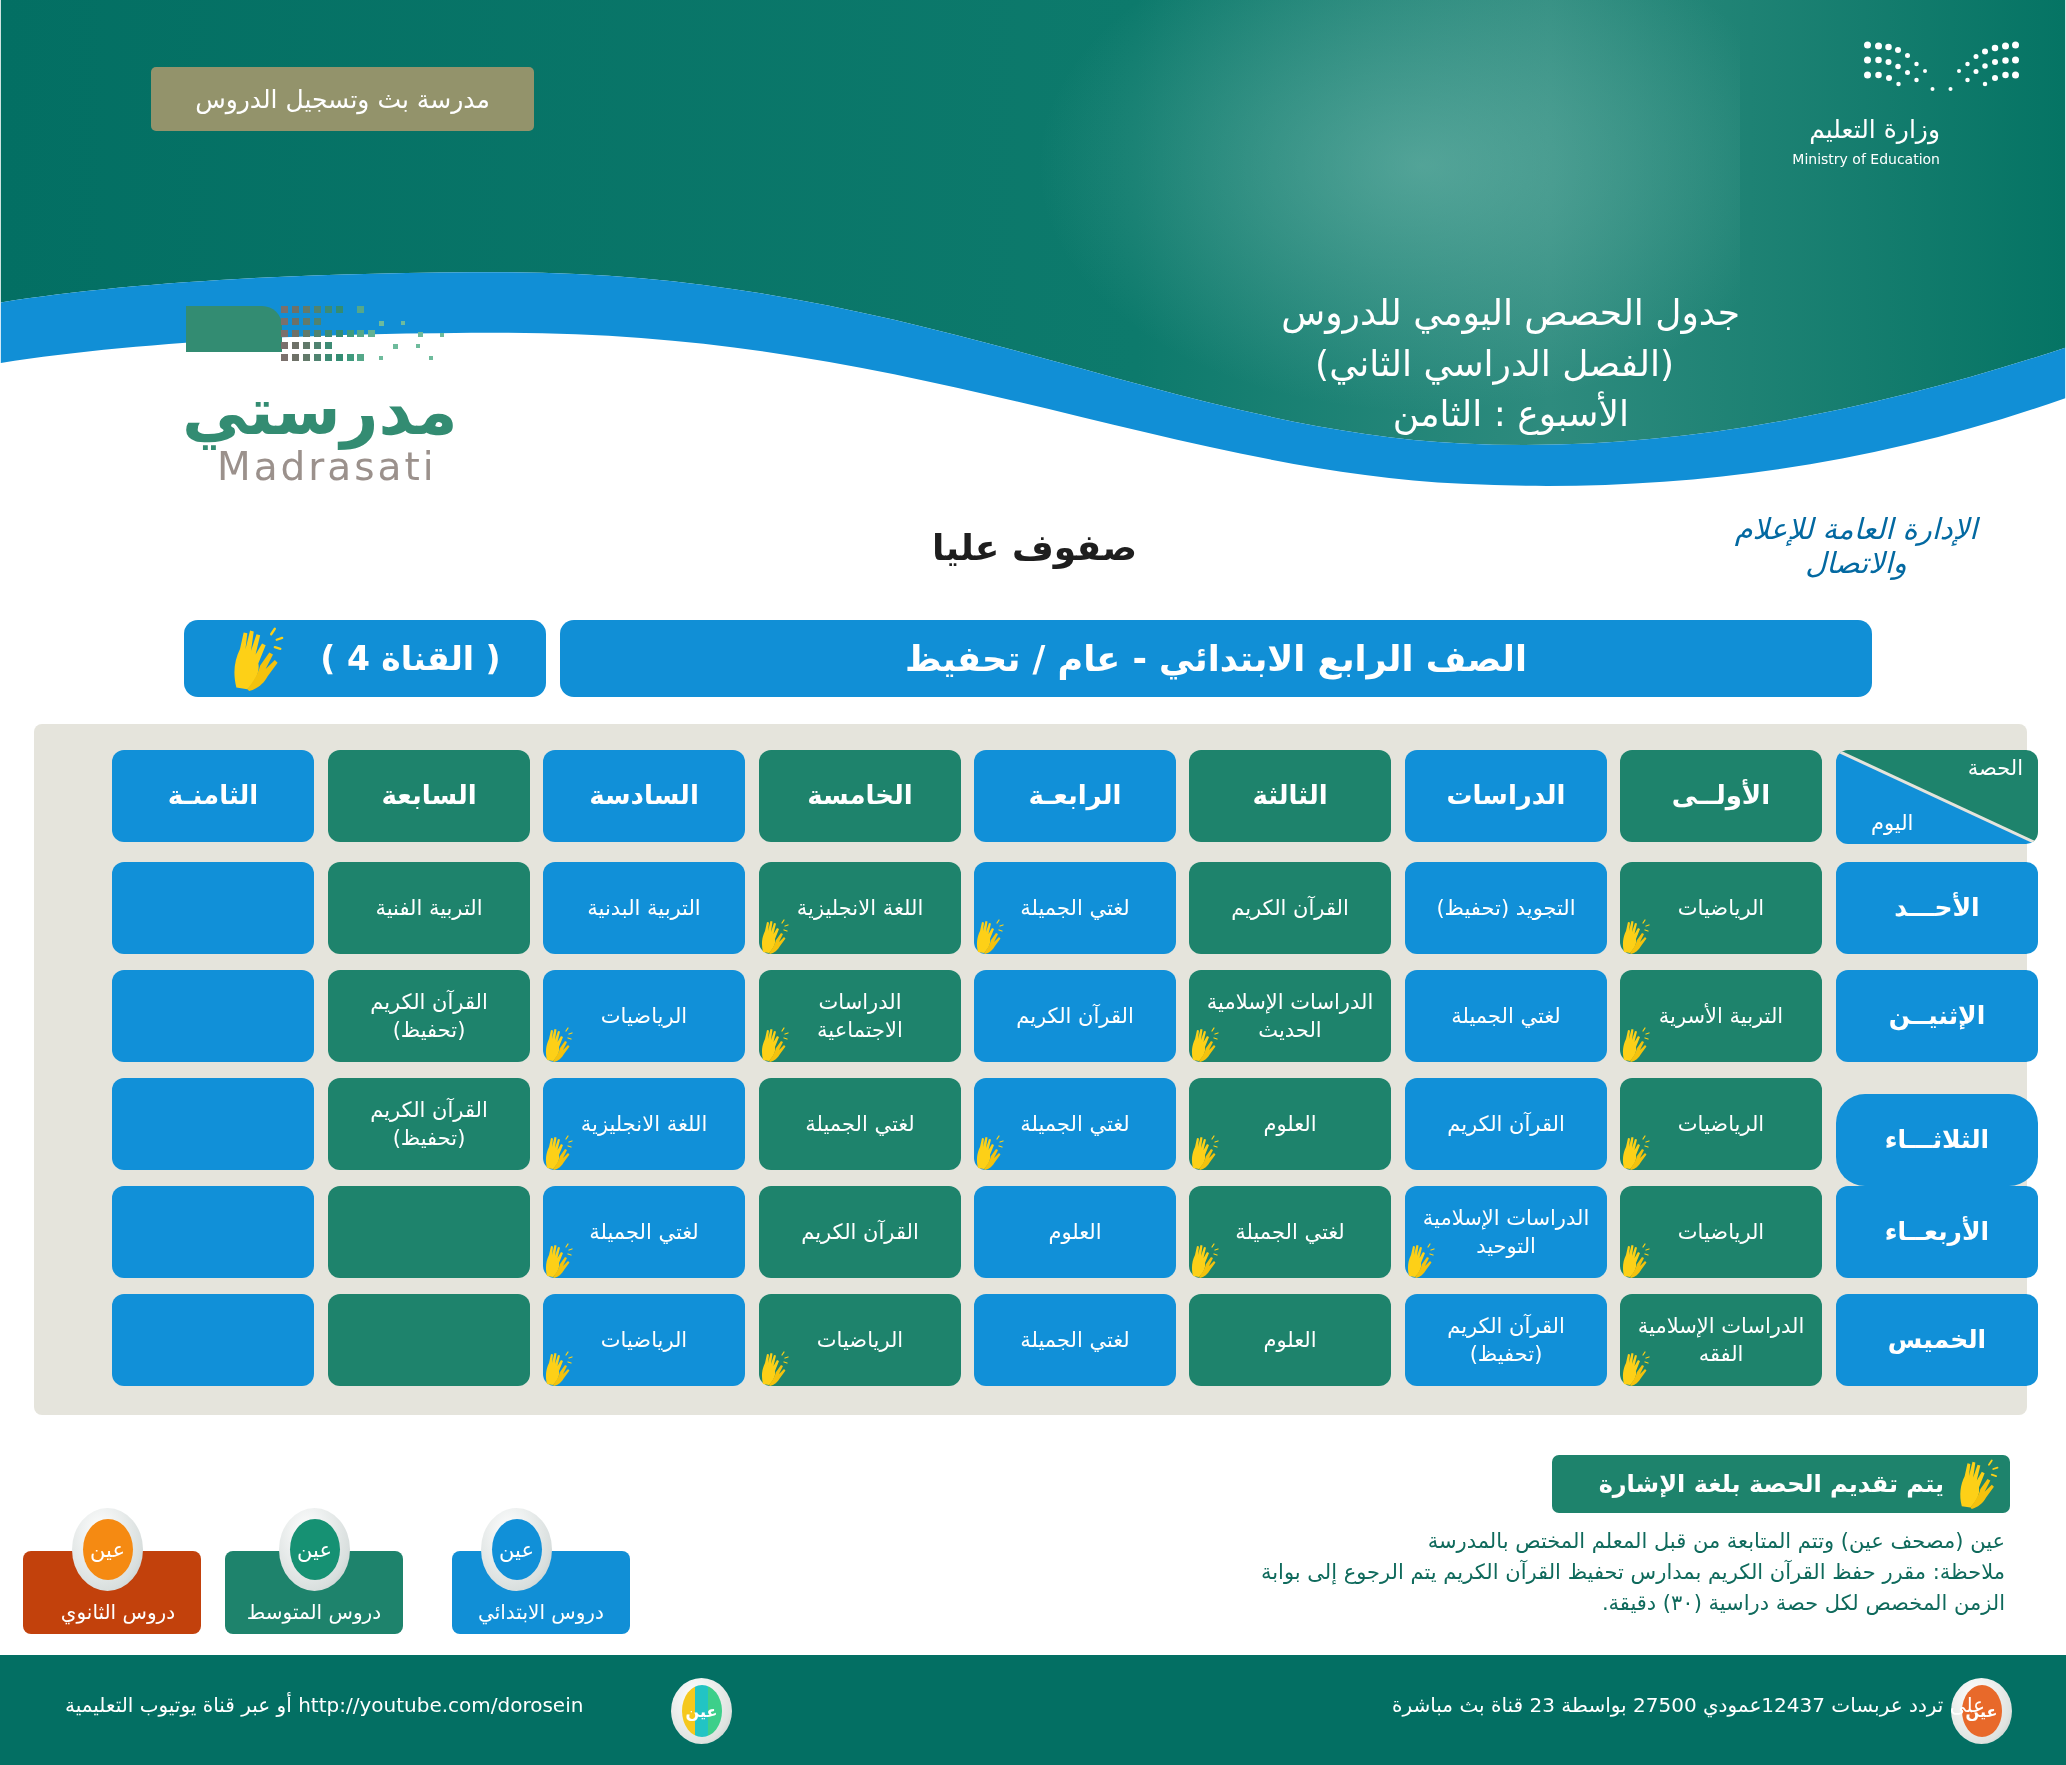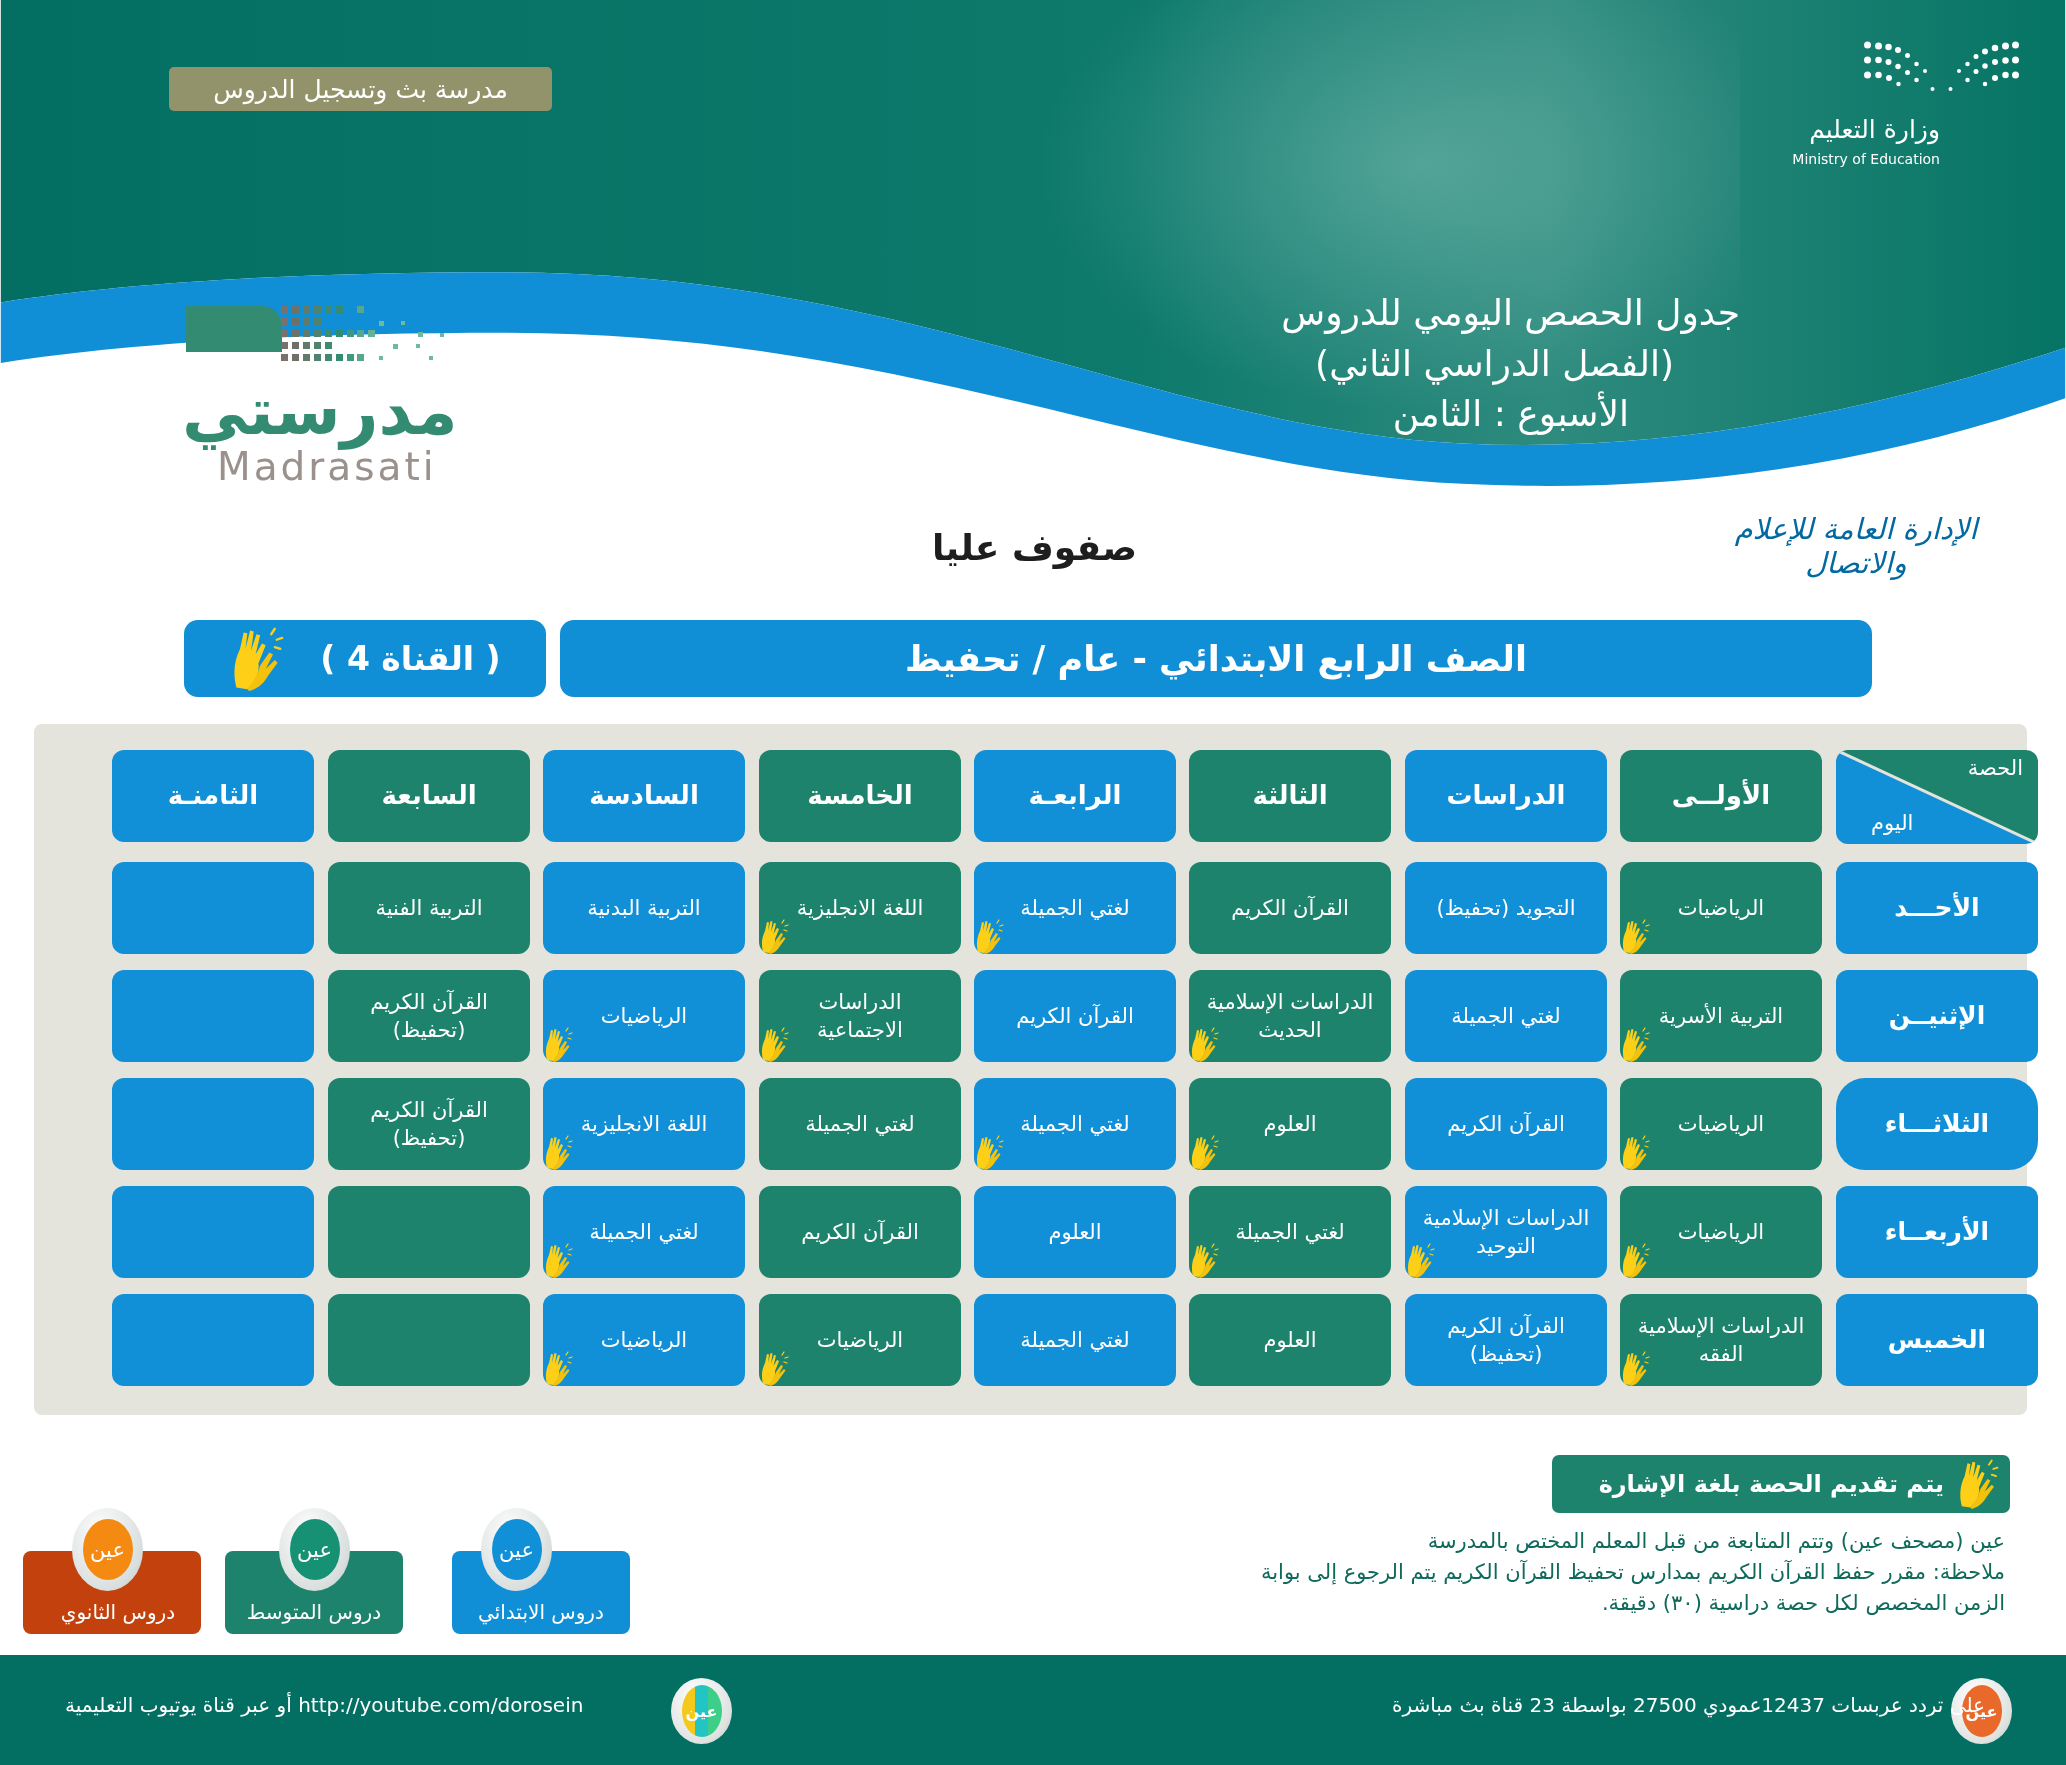--- a/index.html
+++ b/index.html
@@ -5,21 +5,21 @@
   * { box-sizing: border-box; margin: 0; padding: 0; }
   html, body { width: 2066px; height: 1765px; background: #ffffff; overflow: hidden; }
   body { position: relative; font-family: "DejaVu Sans", sans-serif; color: #fff; }
 
   
   .header { position: absolute; left: 0; top: 0; width: 2066px; height: 504px; overflow: hidden; }
   .header svg.bg { position: absolute; left: 0; top: 0; }
   .photo-glow { position: absolute; left: 1034px; top: 0; width: 706px; height: 414px;
     background: radial-gradient(ellipse at 55% 40%, rgba(140,200,190,0.45), rgba(10,110,100,0) 70%); }
 
-  .school-badge { position: absolute; left: 169px; top: 67px; width: 383px; height: 44px;
+  .school-badge { position: absolute; left: 151px; top: 67px; width: 383px; height: 64px;
     background: #93936b; border-radius: 5px; display: flex; align-items: center; justify-content: center;
     font-size: 25px; color: #fff; direction: rtl; }
 
   .moe { position: absolute; left: 1781px; top: 39px; width: 242px; height: 121px; }
   .moe .dots { position: absolute; left: 81px; top: 0; width: 161px; height: 55px; }
   .moe .ar { position: absolute; right: 83px; top: 76px; font-size: 25px; direction: rtl; color: #fff; }
   .moe .en { position: absolute; right: 83px; top: 112px; font-size: 14px; color: #fff; white-space: nowrap; }
 
   .title-block { position: absolute; left: 1160px; top: 282px; width: 580px; text-align: right; direction: rtl; }
   .title-block .l1 { position: absolute; right: 0; top: 10px; font-size: 36px; white-space: nowrap; }
@@ -293,21 +293,21 @@
           <path d="M46 8 L50 2 M52 14 L58 12 M50 22 L56 24" stroke="#fdd017" stroke-width="2.5" stroke-linecap="round"></path>
         </svg></div>
       <div class="cell blue" style="left: 476px; top: 220px;"><span>الرياضيات</span><svg class="sign" viewBox="0 0 60 70">
           <path d="M8 66 C4 50 6 36 12 24 L16 6 L20 7 L18 24 L23 4 L27 5 L24 26 L30 8 L34 9 L29 30 L36 18 L40 20 L32 40 C34 50 28 60 20 68 Z" fill="#fdd017"></path>
           <path d="M20 68 C28 58 32 50 34 42 L44 28 L48 30 L40 46 L50 36 L53 39 L42 54 C38 62 30 68 22 70 Z" fill="#f4c20d"></path>
           <path d="M46 8 L50 2 M52 14 L58 12 M50 22 L56 24" stroke="#fdd017" stroke-width="2.5" stroke-linecap="round"></path>
         </svg></div>
       <div class="cell green" style="left: 261px; top: 220px;"><span>القرآن الكريم
 (تحفيظ)</span></div>
       <div class="cell blue" style="left: 45px; top: 220px;"><span></span></div>
-      <div class="cell day blue" style="left: 1769px; top: 328px; border-radius: 29px;">الثلاثـــاء</div>
+      <div class="cell day blue" style="left: 1769px; top: 344px; border-radius: 29px;">الثلاثـــاء</div>
       <div class="cell green" style="left: 1553px; top: 328px;"><span>الرياضيات</span><svg class="sign" viewBox="0 0 60 70">
           <path d="M8 66 C4 50 6 36 12 24 L16 6 L20 7 L18 24 L23 4 L27 5 L24 26 L30 8 L34 9 L29 30 L36 18 L40 20 L32 40 C34 50 28 60 20 68 Z" fill="#fdd017"></path>
           <path d="M20 68 C28 58 32 50 34 42 L44 28 L48 30 L40 46 L50 36 L53 39 L42 54 C38 62 30 68 22 70 Z" fill="#f4c20d"></path>
           <path d="M46 8 L50 2 M52 14 L58 12 M50 22 L56 24" stroke="#fdd017" stroke-width="2.5" stroke-linecap="round"></path>
         </svg></div>
       <div class="cell blue" style="left: 1338px; top: 328px;"><span>القرآن الكريم</span></div>
       <div class="cell green" style="left: 1122px; top: 328px;"><span>العلوم</span><svg class="sign" viewBox="0 0 60 70">
           <path d="M8 66 C4 50 6 36 12 24 L16 6 L20 7 L18 24 L23 4 L27 5 L24 26 L30 8 L34 9 L29 30 L36 18 L40 20 L32 40 C34 50 28 60 20 68 Z" fill="#fdd017"></path>
           <path d="M20 68 C28 58 32 50 34 42 L44 28 L48 30 L40 46 L50 36 L53 39 L42 54 C38 62 30 68 22 70 Z" fill="#f4c20d"></path>
           <path d="M46 8 L50 2 M52 14 L58 12 M50 22 L56 24" stroke="#fdd017" stroke-width="2.5" stroke-linecap="round"></path>

